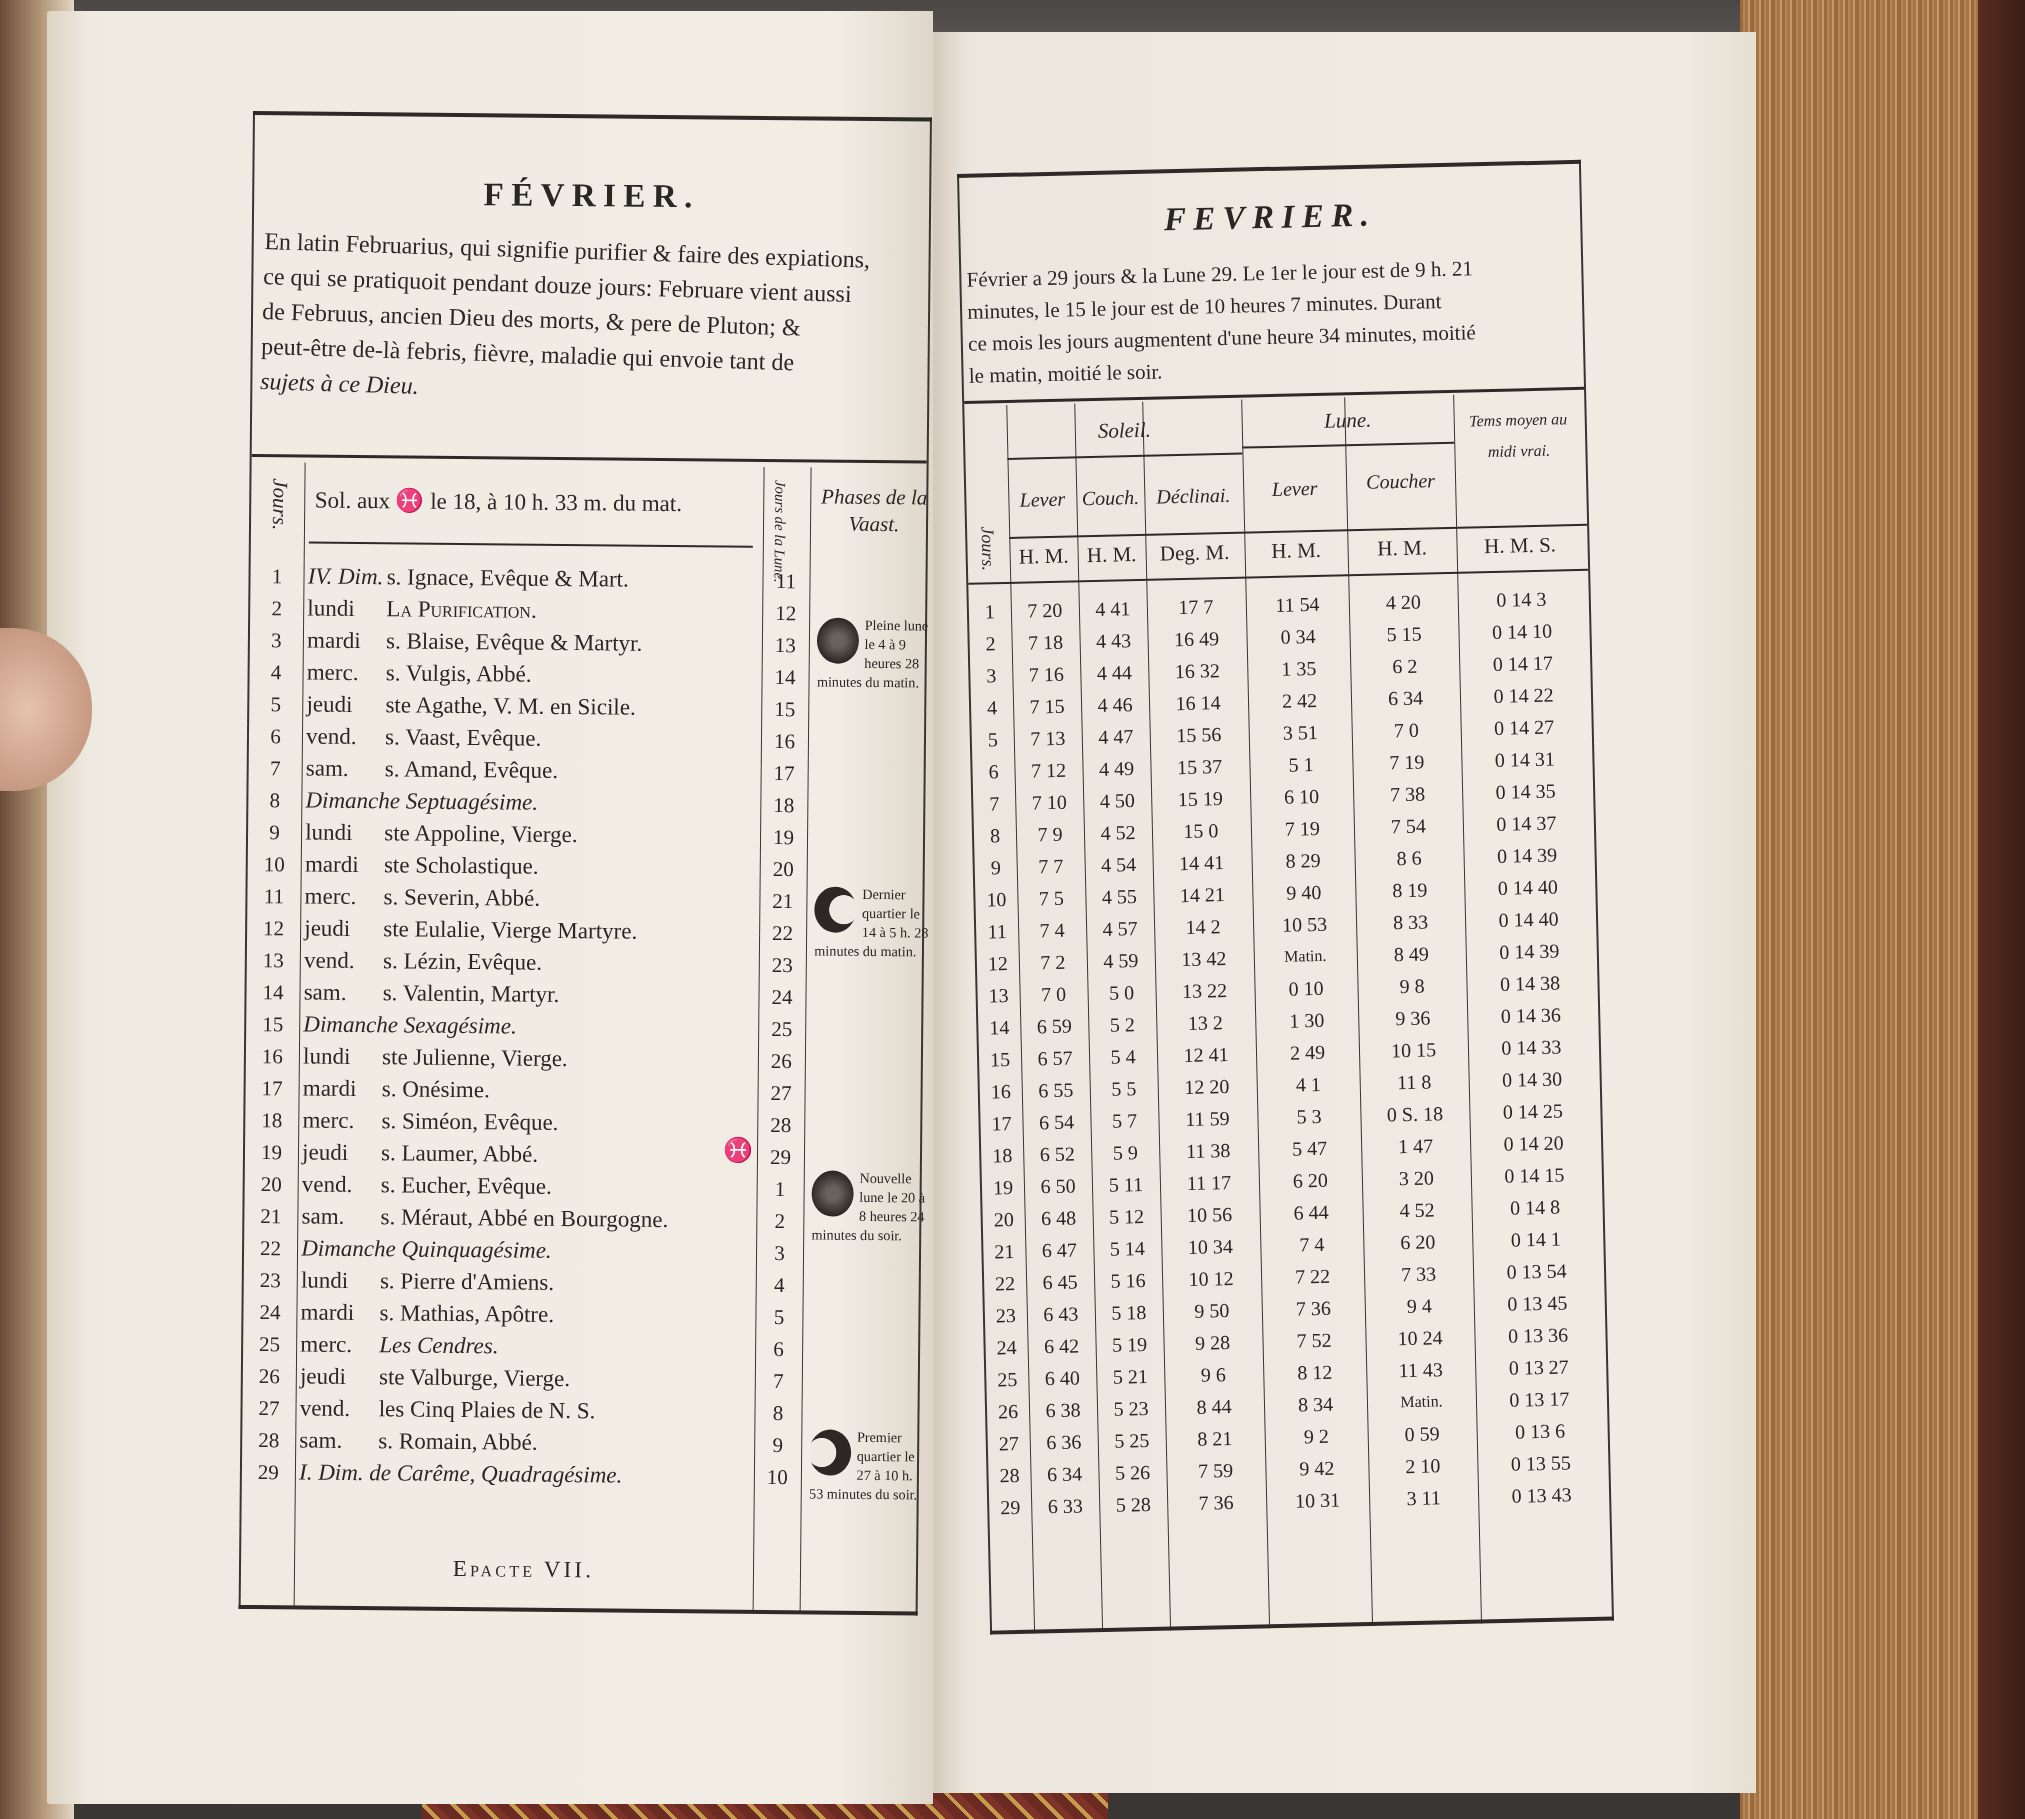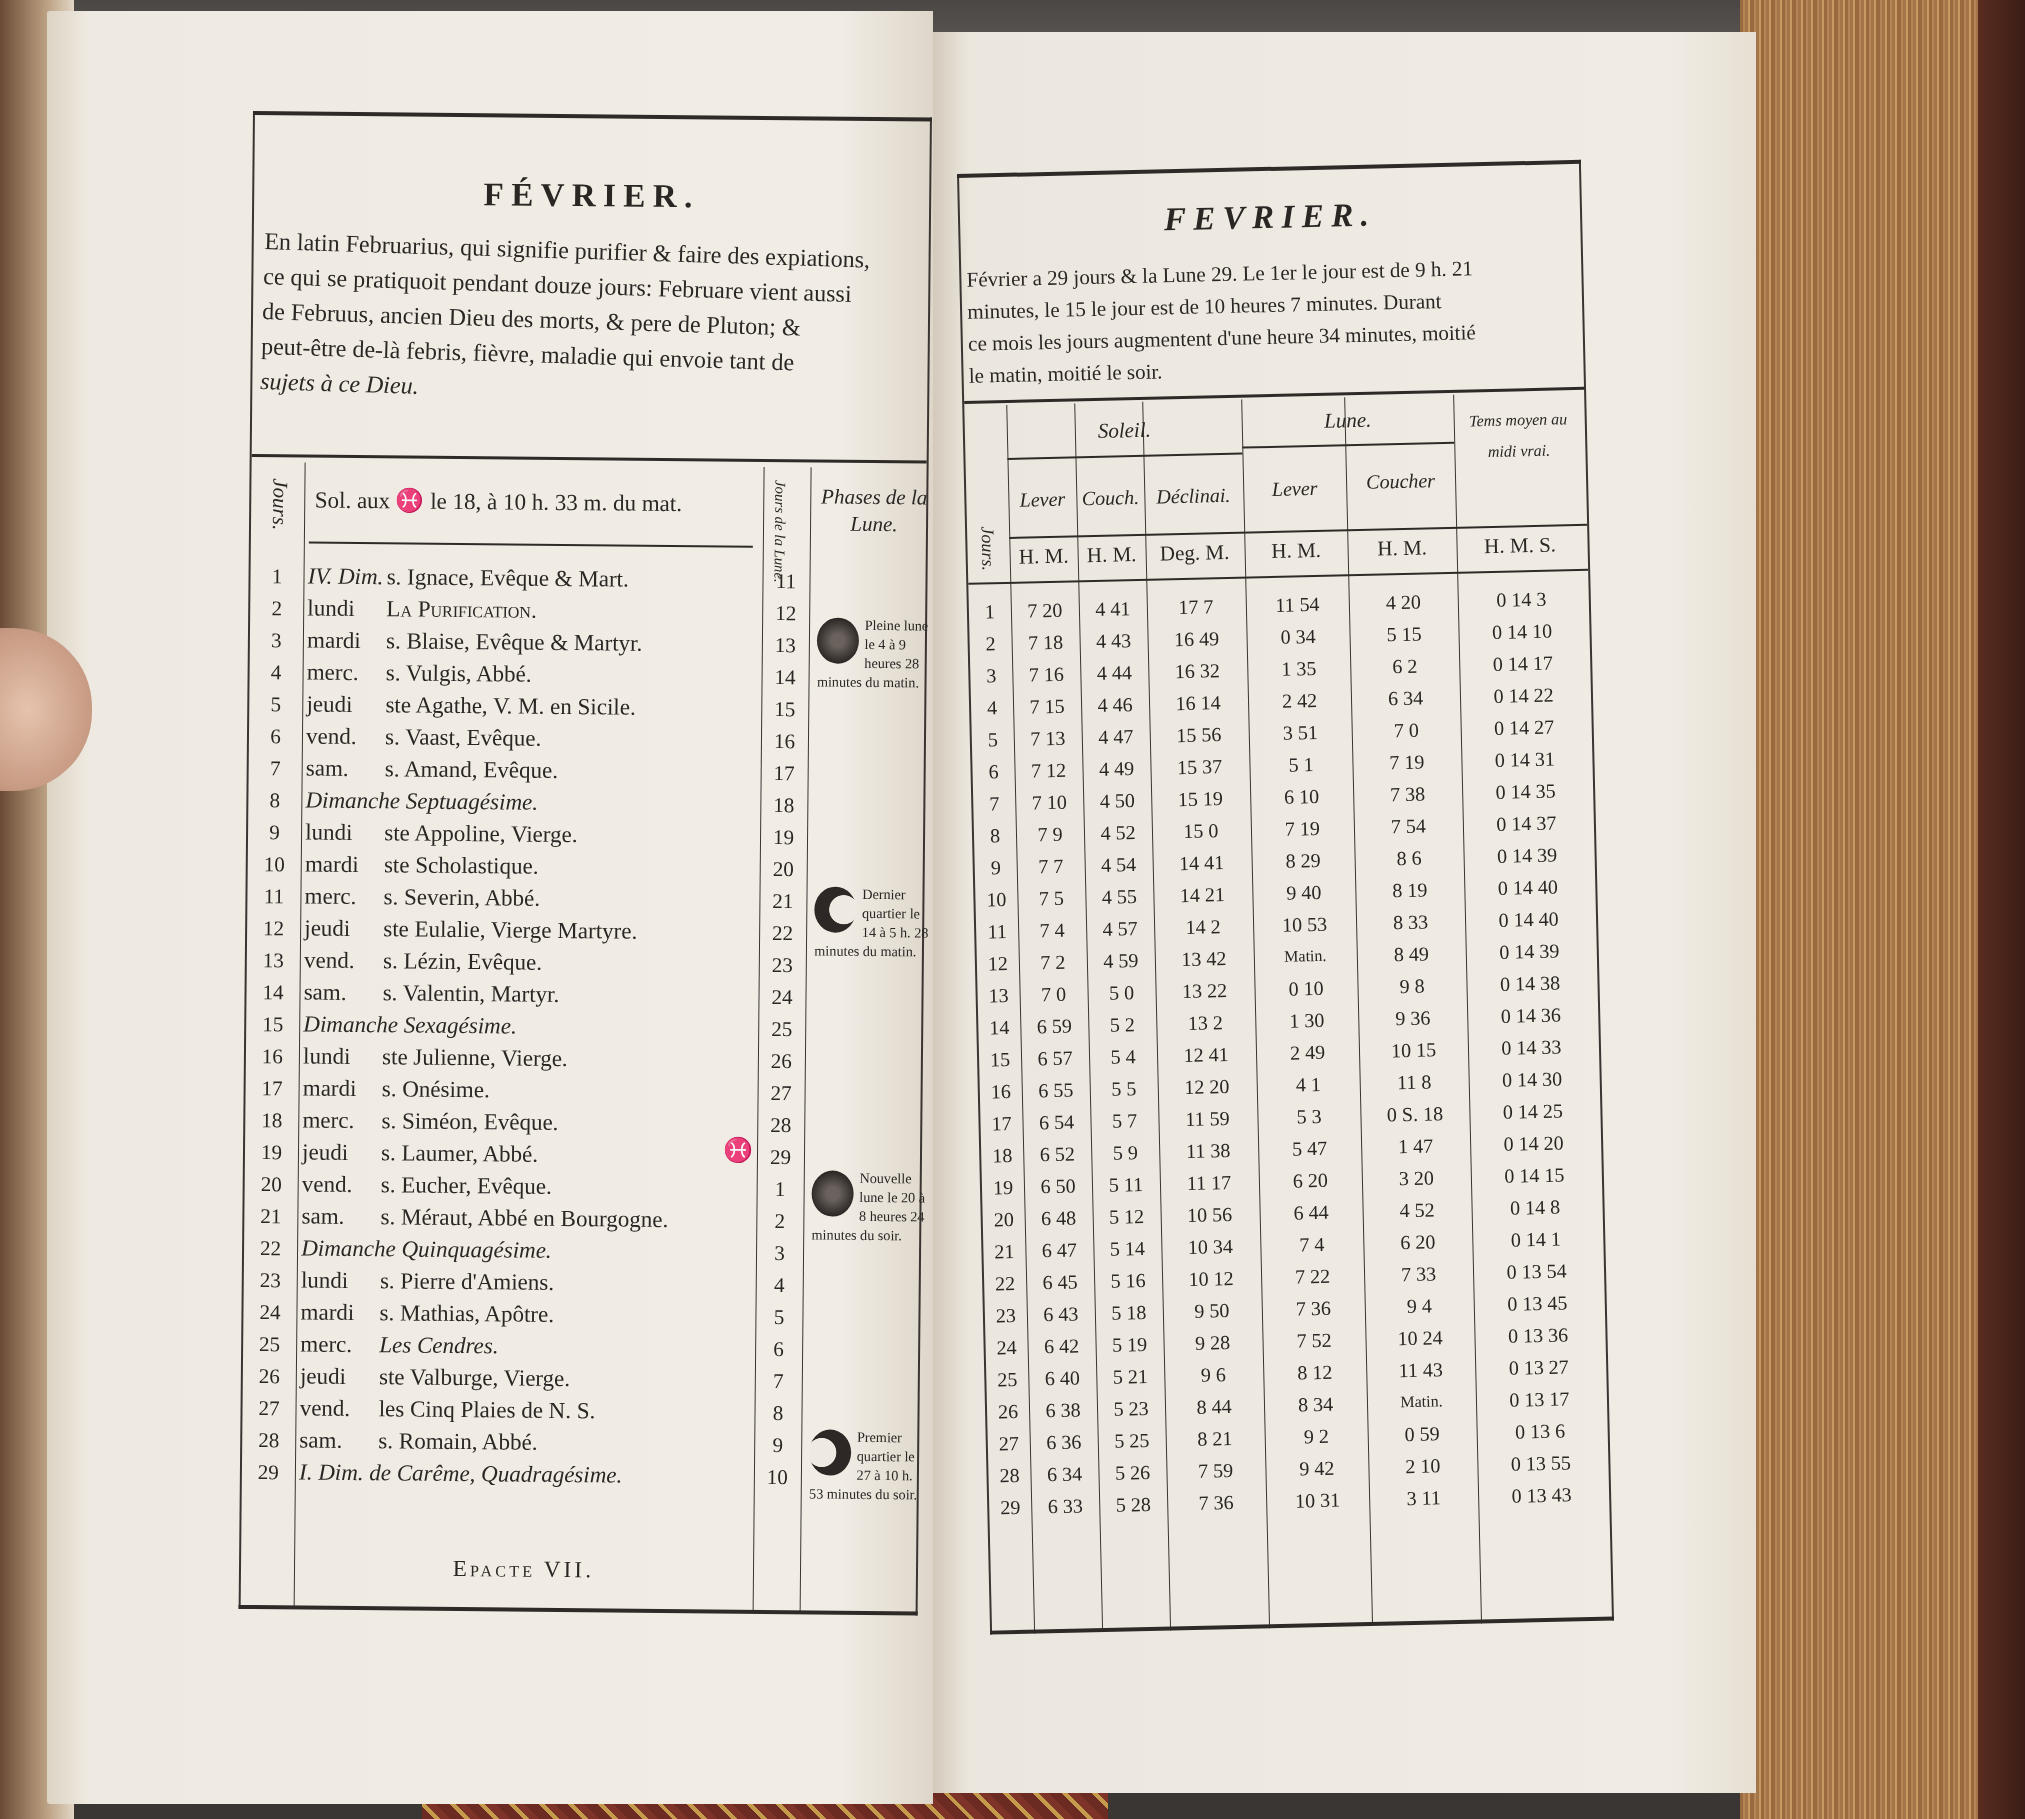--- a/index.html
+++ b/index.html
@@ -200,21 +200,21 @@
         <div class="row luneday">4</div>
         <div class="row luneday">5</div>
         <div class="row luneday">6</div>
         <div class="row luneday">7</div>
         <div class="row luneday">8</div>
         <div class="row luneday">9</div>
         <div class="row luneday">10</div>
       </div>
   </div>
   <div class="col-phases">
-    <div class="phase-head">Phases de la Lune.</div>
+    <div class="phase-head">Phases de la Vaast.</div>
     <div class="phase" style="top:148px">
       <div class="moon"></div>
       <span>Pleine lune le 4 à 9 heures 28 minutes du matin.</span>
     </div>
     <div class="phase" style="top:417px">
       <div class="moon crescent"></div>
       <span>Dernier quartier le 14 à 5 h. 28 minutes du matin.</span>
     </div>
     <div class="phase" style="top:701px">
       <div class="moon"></div>

